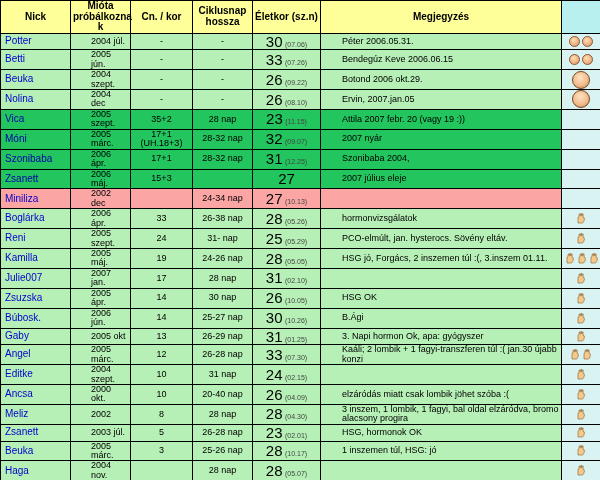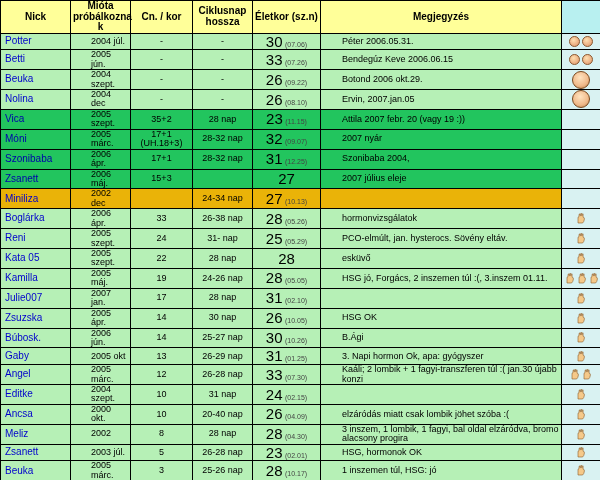--- a/index.html
+++ b/index.html
@@ -54,21 +54,21 @@
   td.note{text-align:left;padding-left:21px;}
   td.icons{
     background:#d9f2f2;
     text-align:center;
     font-size:9px;
     letter-spacing:-1px;
     white-space:nowrap;
   }
   tr.r-green td{background:#b6f0b6;}
   tr.r-pink td{background:#22c55e;}
-  tr.r-pink2 td{background:#eab308;}
+  tr.r-pink2 td{background:#fca5a5;}
   tr.r-green td.icons,
   tr.r-pink td.icons,
   tr.r-pink2 td.icons{background:#d9f2f2;}
   tr td.nick{color:#0000cc;}
   tr.r-pink td.nick{color:#0000aa;}
   .ico{display:inline-block;}
   .baby{
     display:inline-block;width:9px;height:9px;border-radius:50%;
     background:radial-gradient(circle at 40% 35%, #ffe0b2 0%, #e8a87c 70%, #b97a4f 100%);
     border:1px solid #8a5a33;margin:0 1px;vertical-align:middle;
@@ -204,31 +204,20 @@
         <td class="since">2005 szept.</td>
         <td class="cn">24</td>
         <td class="cyc">31- nap</td>
         <td class="age"><span class="n">25</span> <span class="p">(05.29)</span></td>
         <td class="note">PCO-elmúlt, jan. hysterocs. Sövény eltáv.</td>
         <td class="icons"><span class="hand ico"><svg width="10" height="11" viewBox="0 0 10 11">
               <path d="M2 10 L2 5 Q2 3.5 3 3.7 L3 2 Q3 0.7 4 0.9 L4 2.6 L4.6 2.6 L4.6 1.2 Q4.6 0 5.6 0.3 L5.6 2.6 L6.2 2.6 L6.2 1.6 Q6.2 0.6 7.1 0.9 L7.1 4.2 Q8.6 4.4 8.4 6 Q8.2 8.6 6.6 10 Z" fill="#f5c98a" stroke="#8a5a2a" stroke-width="0.6"></path>
             </svg></span></td>
       </tr>
       <tr class="r-green">
-        <td class="nick">Kata 05</td>
-        <td class="since">2005 szept.</td>
-        <td class="cn">22</td>
-        <td class="cyc">28 nap</td>
-        <td class="age"><span class="n">28</span> <span class="p"></span></td>
-        <td class="note">esküvő</td>
-        <td class="icons"><span class="hand ico"><svg width="10" height="11" viewBox="0 0 10 11">
-              <path d="M2 10 L2 5 Q2 3.5 3 3.7 L3 2 Q3 0.7 4 0.9 L4 2.6 L4.6 2.6 L4.6 1.2 Q4.6 0 5.6 0.3 L5.6 2.6 L6.2 2.6 L6.2 1.6 Q6.2 0.6 7.1 0.9 L7.1 4.2 Q8.6 4.4 8.4 6 Q8.2 8.6 6.6 10 Z" fill="#f5c98a" stroke="#8a5a2a" stroke-width="0.6"></path>
-            </svg></span></td>
-      </tr>
-      <tr class="r-green">
         <td class="nick">Kamilla</td>
         <td class="since">2005 máj.</td>
         <td class="cn">19</td>
         <td class="cyc">24-26 nap</td>
         <td class="age"><span class="n">28</span> <span class="p">(05.05)</span></td>
         <td class="note">HSG jó, Forgács, 2 inszemen túl :(, 3.inszem 01.11.</td>
         <td class="icons"><span class="hand ico"><svg width="10" height="11" viewBox="0 0 10 11">
               <path d="M2 10 L2 5 Q2 3.5 3 3.7 L3 2 Q3 0.7 4 0.9 L4 2.6 L4.6 2.6 L4.6 1.2 Q4.6 0 5.6 0.3 L5.6 2.6 L6.2 2.6 L6.2 1.6 Q6.2 0.6 7.1 0.9 L7.1 4.2 Q8.6 4.4 8.4 6 Q8.2 8.6 6.6 10 Z" fill="#f5c98a" stroke="#8a5a2a" stroke-width="0.6"></path>
             </svg></span><span class="hand ico"><svg width="10" height="11" viewBox="0 0 10 11">
               <path d="M2 10 L2 5 Q2 3.5 3 3.7 L3 2 Q3 0.7 4 0.9 L4 2.6 L4.6 2.6 L4.6 1.2 Q4.6 0 5.6 0.3 L5.6 2.6 L6.2 2.6 L6.2 1.6 Q6.2 0.6 7.1 0.9 L7.1 4.2 Q8.6 4.4 8.4 6 Q8.2 8.6 6.6 10 Z" fill="#f5c98a" stroke="#8a5a2a" stroke-width="0.6"></path>

